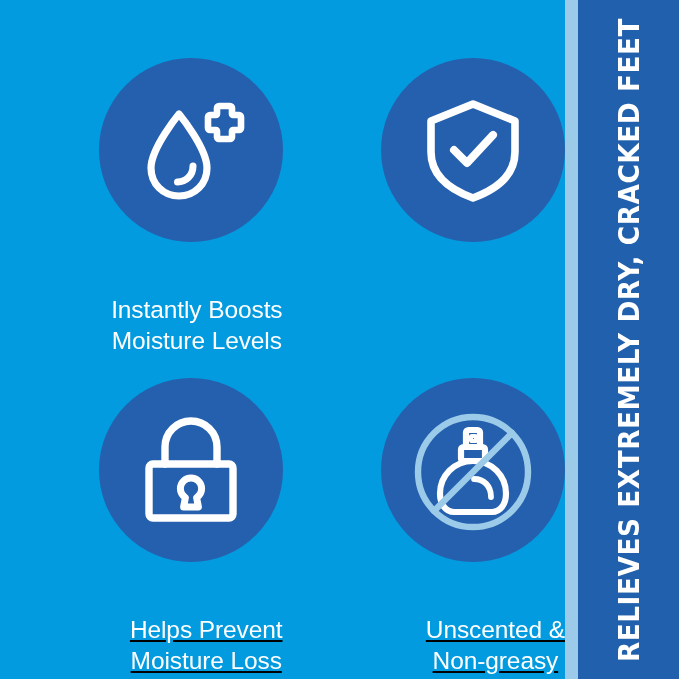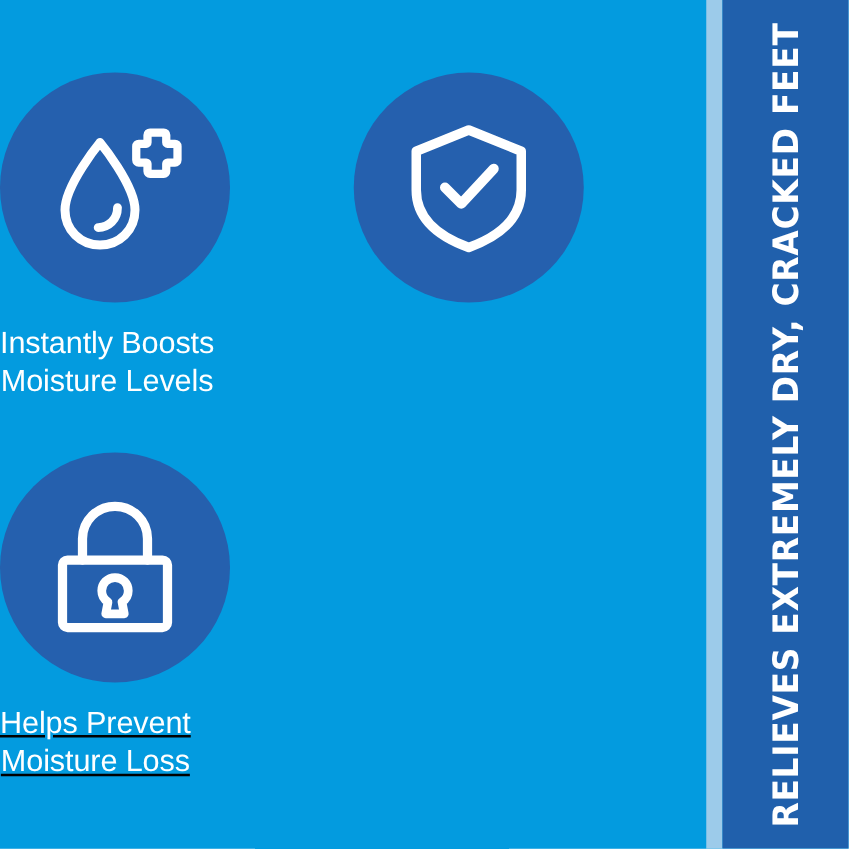--- a/index.html
+++ b/index.html
@@ -37,22 +37,23 @@
     width: 565px;
     height: 679px;
     display: grid;
     grid-template-columns: 1fr 1fr;
     grid-template-rows: 1fr 1fr;
   }
 
   .feature-cell {
     display: flex;
     flex-direction: column;
-    align-items: flex-start;
+    align-items: flex-end;
     justify-content: flex-start;
+    gap: 35px;
   }
 
   .feature-cell.row-1 { padding-top: 58px; }
   .feature-cell.row-2 { padding-top: 22px; text-decoration: underline; }
 
   .icon-circle {
     width: 184px;
     height: 184px;
     border-radius: 50%;
     background: #2560ae;
@@ -154,20 +155,43 @@
               <path d="M28 50 V33 C28 18.6 39.6 7 54 7 C68.4 7 80 18.6 80 33 V50"></path>
               <rect x="12" y="50" width="84" height="54" rx="4"></rect>
               <path d="M54 64 C60 64 64.6 68.8 64.6 74.6 C64.6 78.4 62.6 81.7 59.6 83.6 L61.4 93 H46.6 L48.4 83.6 C45.4 81.7 43.4 78.4 43.4 74.6 C43.4 68.8 48 64 54 64 Z" stroke-width="7"></path>
             </svg>
           </span>
         </div>
         <div class="feature-caption">Helps Prevent
 Moisture Loss</div>
       </div>
 
+      <div class="feature-cell row-2">
+        <div class="icon-circle">
+          <span>
+            <svg width="128" height="128" viewBox="0 0 128 128" fill="none" stroke-linecap="round" stroke-linejoin="round">
+
+              <g stroke="#ffffff" stroke-width="6.2" fill="none">
+                <path d="M64 55 C83 55 97 70 97 87.5 C97 98 91.5 106 83 106 H45 C36.5 106 31 98 31 87.5 C31 70 45 55 64 55 Z"></path>
+                <rect x="52" y="41" width="24" height="14" rx="2.5"></rect>
+                <rect x="57" y="24" width="14" height="17" rx="2.5"></rect>
+                <rect x="62" y="30" width="5" height="5" rx="1" stroke-width="4.2"></rect>
+                <path d="M82 91 C82 80 75 73 65 73" stroke-width="5.8"></path>
+              </g>
+
+              <g stroke="#9ccbea" stroke-width="6.4" fill="none">
+                <circle cx="64" cy="66" r="55"></circle>
+                <line x1="25" y1="105" x2="103" y2="27"></line>
+              </g>
+            </svg>
+          </span>
+        </div>
+        <div class="feature-caption">Unscented &amp;
+Non-greasy</div>
+      </div>
 
     </div>
   </div>
 
   <div class="divider-strip"></div>
 
   <div class="side-banner">
     <div class="side-banner-text">RELIEVES EXTREMELY DRY, CRACKED FEET</div>
   </div>
 

